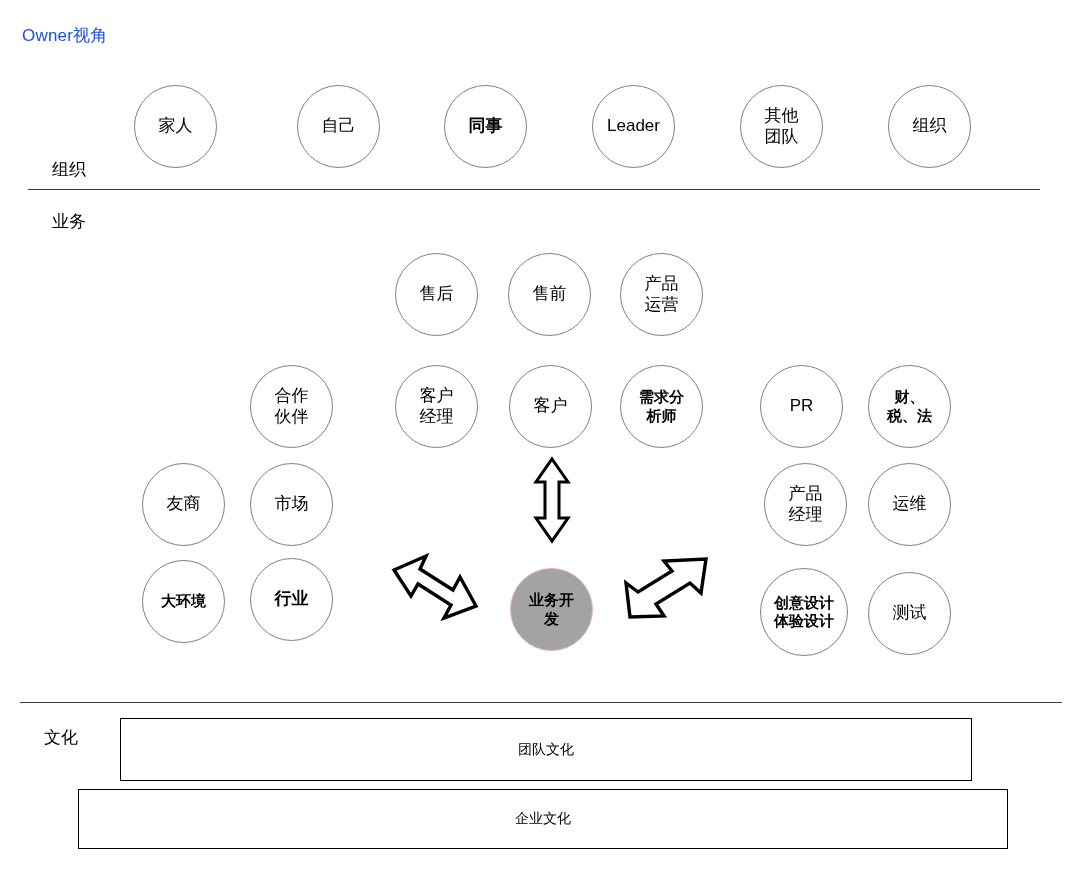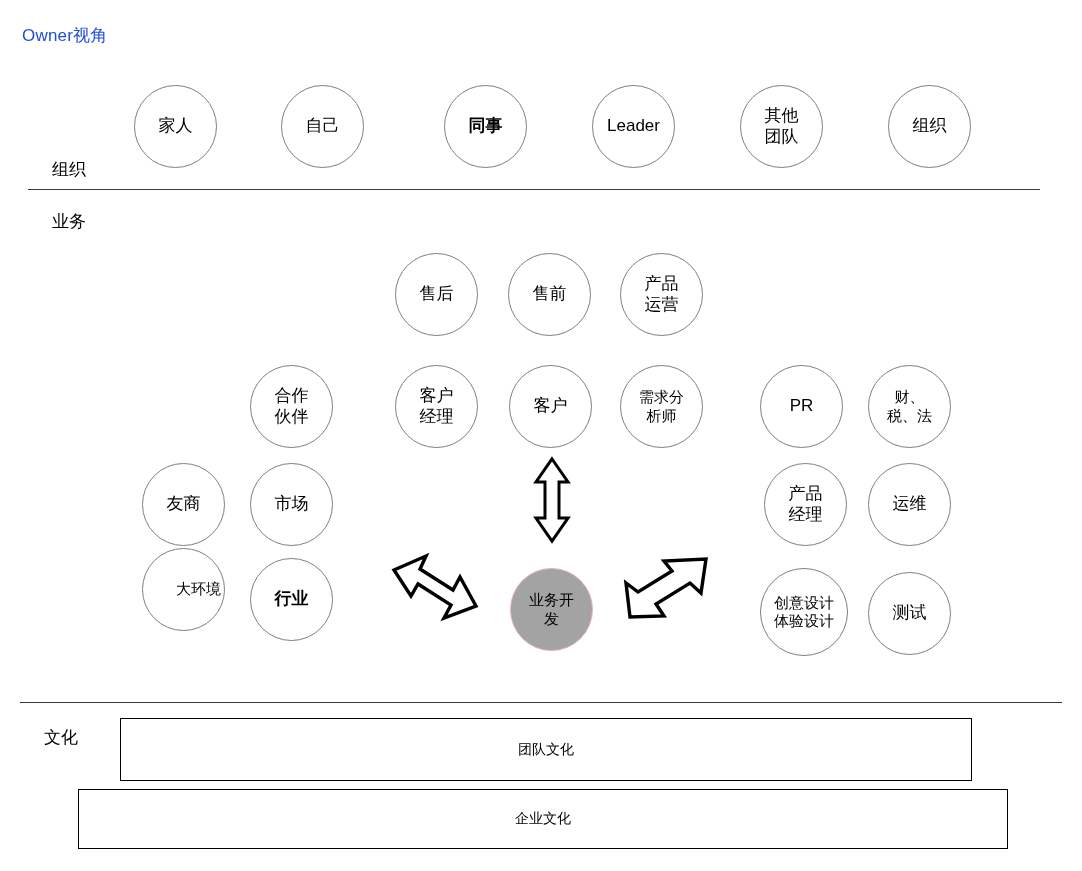--- a/index.html
+++ b/index.html
@@ -51,20 +51,21 @@
     color: #000;
     white-space: pre-line;
     padding: 0 3px;
   }
   .node.accent {
     background: #a3a3a3;
     border-color: #e6b3ae;
   }
   .node.small-text {
     font-size: 15px;
+    font-weight: bold;
   }
   .culture-box {
     position: absolute;
     box-sizing: border-box;
     border: 1.6px solid #000000;
     background: #ffffff;
     display: flex;
     align-items: center;
     justify-content: center;
     font-size: 14px;
@@ -83,21 +84,21 @@
   <div class="title" style="left:22px; top:24px;">Owner视角</div>
 
   <div class="section-label" style="left:52px; top:158px;">组织</div>
 
   <div class="divider" style="left:28px; top:189px; width:1012px;"></div>
 
   <div class="section-label" style="left:52px; top:210px;">业务</div>
 
   <div id="org-row">
       <div class="node" style="left: 134px; top: 85px; width: 83px; height: 83px;"><span>家人</span></div>
-      <div class="node" style="left: 281px; top: 85px; width: 83px; height: 83px;"><span>自己</span></div>
+      <div class="node" style="left: 297px; top: 85px; width: 83px; height: 83px;"><span>自己</span></div>
       <div class="node" style="left: 444px; top: 85px; width: 83px; height: 83px; font-weight: bold;"><span>同事</span></div>
       <div class="node" style="left: 592px; top: 85px; width: 83px; height: 83px;"><span>Leader</span></div>
       <div class="node" style="left: 740px; top: 85px; width: 83px; height: 83px;"><span>其他
 团队</span></div>
       <div class="node" style="left: 888px; top: 85px; width: 83px; height: 83px;"><span>组织</span></div>
     </div>
 
   <div id="biz-group">
       <div class="node" style="left: 395px; top: 253px; width: 83px; height: 83px;"><span>售后</span></div>
       <div class="node" style="left: 508px; top: 253px; width: 83px; height: 83px;"><span>售前</span></div>
@@ -111,21 +112,21 @@
       <div class="node small-text" style="left: 620px; top: 365px; width: 83px; height: 83px;"><span>需求分
 析师</span></div>
       <div class="node" style="left: 760px; top: 365px; width: 83px; height: 83px;"><span>PR</span></div>
       <div class="node small-text" style="left: 868px; top: 365px; width: 83px; height: 83px;"><span>财、
 税、法</span></div>
       <div class="node" style="left: 142px; top: 463px; width: 83px; height: 83px;"><span>友商</span></div>
       <div class="node" style="left: 250px; top: 463px; width: 83px; height: 83px;"><span>市场</span></div>
       <div class="node" style="left: 764px; top: 463px; width: 83px; height: 83px;"><span>产品
 经理</span></div>
       <div class="node" style="left: 868px; top: 463px; width: 83px; height: 83px;"><span>运维</span></div>
-      <div class="node small-text" style="left: 142px; top: 548px; width: 83px; height: 83px; justify-content: flex-end;"><span>大环境</span></div>
+      <div class="node small-text" style="left: 142px; top: 560px; width: 83px; height: 83px;"><span>大环境</span></div>
       <div class="node" style="left: 250px; top: 558px; width: 83px; height: 83px; font-weight: bold;"><span>行业</span></div>
       <div class="node small-text" style="left: 760px; top: 568px; width: 88px; height: 88px;"><span>创意设计
 体验设计</span></div>
       <div class="node" style="left: 868px; top: 572px; width: 83px; height: 83px;"><span>测试</span></div>
       <div class="node small-text accent" style="left: 510px; top: 568px; width: 83px; height: 83px;"><span>业务开
 发</span></div>
     </div>
 
   <div class="arrow" style="left:530px; top:455px;">
     <svg width="44" height="90" viewBox="0 0 44 90">

